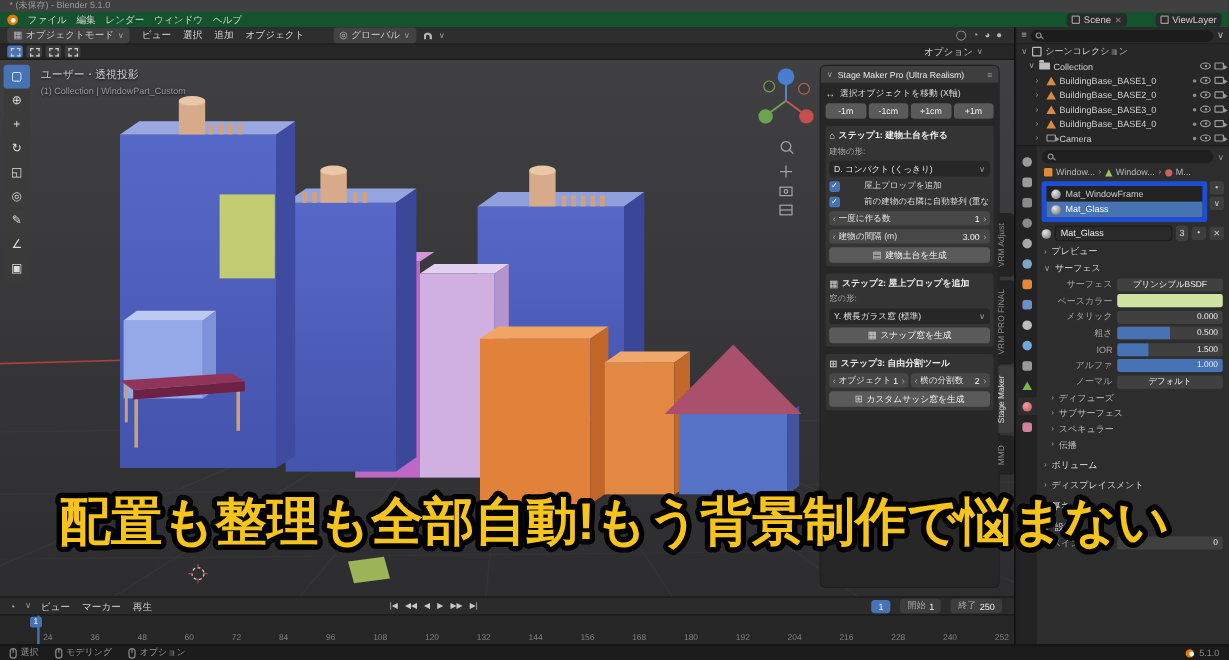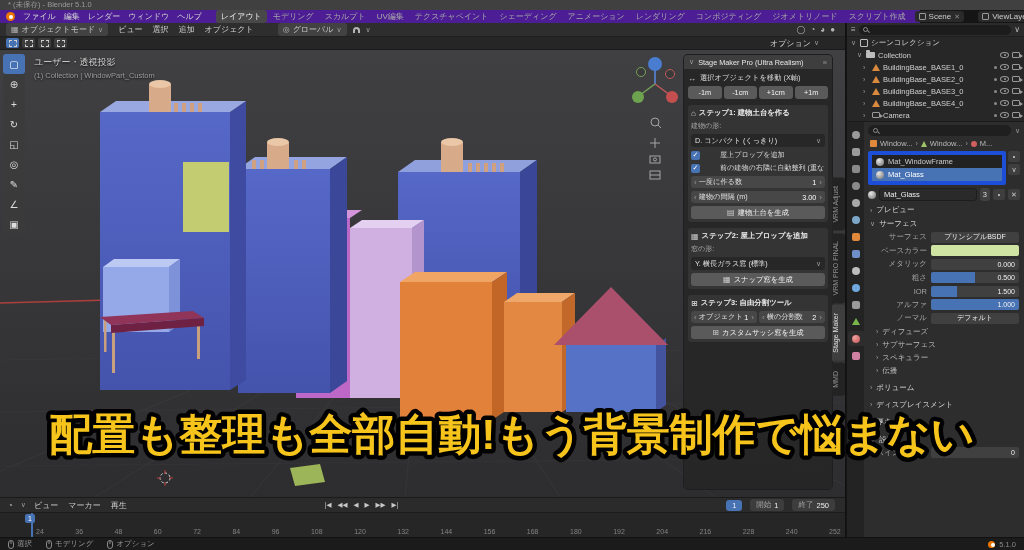--- a/index.html
+++ b/index.html
@@ -1,27 +1,27 @@
 <!DOCTYPE html>
 <html><head>
 <meta charset="utf-8">
 <style>
 *{box-sizing:border-box;margin:0;padding:0}
 html,body{width:1024px;height:550px;background:#151515;font-family:"Liberation Sans","DejaVu Sans",sans-serif;color:#c8c8c8;overflow:hidden;font-size:8.5px}
 button{font:inherit;color:inherit;background:none;border:none;cursor:default}
 
 #titlebar{position:absolute;left:0;top:0;width:1024px;height:10px;background:#404040;color:#999;font-size:7.5px;display:flex;align-items:center;padding-left:8px}
-#menubar{position:absolute;left:0;top:10px;width:920px;height:13px;background:#4c1d95;display:flex;align-items:center;gap:4px;padding:0 6px;font-size:8px}
+#menubar{position:absolute;left:0;top:10px;width:1024px;height:13px;background:#14532d;display:flex;align-items:center;gap:4px;padding:0 6px;font-size:8px}
 .logo{width:9px;height:9px;border-radius:50%;background:#ea7600;position:relative;flex-shrink:0}
 .logo::after{content:"";position:absolute;left:2.5px;top:2.5px;width:4px;height:4px;border-radius:50%;background:#fff}
 .menu{padding:0 4px;color:#d4d4d4;white-space:nowrap}
 .ws-wrap{display:flex;gap:1px;margin-left:6px}
 .ws{padding:1px 5px;border-radius:3px;color:#a8a8a8;white-space:nowrap}
 .ws.active{background:#484848;color:#f0f0f0}
-.tb-right{margin-left:auto;display:flex;align-items:center;gap:14px;color:#ccc}
+.tb-right{margin-left:auto;display:flex;align-items:center;gap:24px;color:#ccc}
 .tb-widget{display:flex;align-items:center;gap:3px;background:#2a2a2a;border-radius:3px;padding:1px 4px}
 .mini-sq{width:7px;height:7px;border:1px solid #999;border-radius:1px;display:inline-block}
 .x{color:#888;font-size:7px}
 
 #left-region{position:absolute;left:0;top:23px;width:846px;height:514px;display:flex;flex-direction:column;border-right:1px solid #111}
 #vp-header{height:14px;background:#2e2e2e;display:flex;align-items:center;gap:6px;padding:0 6px;border-bottom:1px solid #202020;font-size:8px}
 .dd{display:flex;align-items:center;gap:3px;background:#424242;border-radius:3px;padding:1px 5px;white-space:nowrap}
 .chev{color:#9a9a9a;font-size:7px}
 .hdr-ic{color:#b5b5b5;font-size:8px}
 .icon-magnet{width:7px;height:6px;border:2px solid #b5b5b5;border-bottom:0;border-radius:6px 6px 0 0;display:inline-block}
@@ -151,34 +151,20 @@
 <div id="menubar">
   <span class="logo"></span>
   <div style="display:flex">
 
   <span class="menu">ファイル</span>
       <span class="menu">編集</span>
       <span class="menu">レンダー</span>
       <span class="menu">ウィンドウ</span>
       <span class="menu">ヘルプ</span>
     </div>
-  <div class="ws-wrap">
-
-  <span class="ws active">レイアウト</span>
-      <span class="ws">モデリング</span>
-      <span class="ws">スカルプト</span>
-      <span class="ws">UV編集</span>
-      <span class="ws">テクスチャペイント</span>
-      <span class="ws">シェーディング</span>
-      <span class="ws">アニメーション</span>
-      <span class="ws">レンダリング</span>
-      <span class="ws">コンポジティング</span>
-      <span class="ws">ジオメトリノード</span>
-      <span class="ws">スクリプト作成</span>
-    </div>
   <div class="tb-right">
     <div class="tb-widget">
       <span class="mini-sq"></span>
       <span>Scene</span>
       <span class="x">✕</span>
     </div>
     <div class="tb-widget">
       <span class="mini-sq"></span>
       <span>ViewLayer</span>
 

